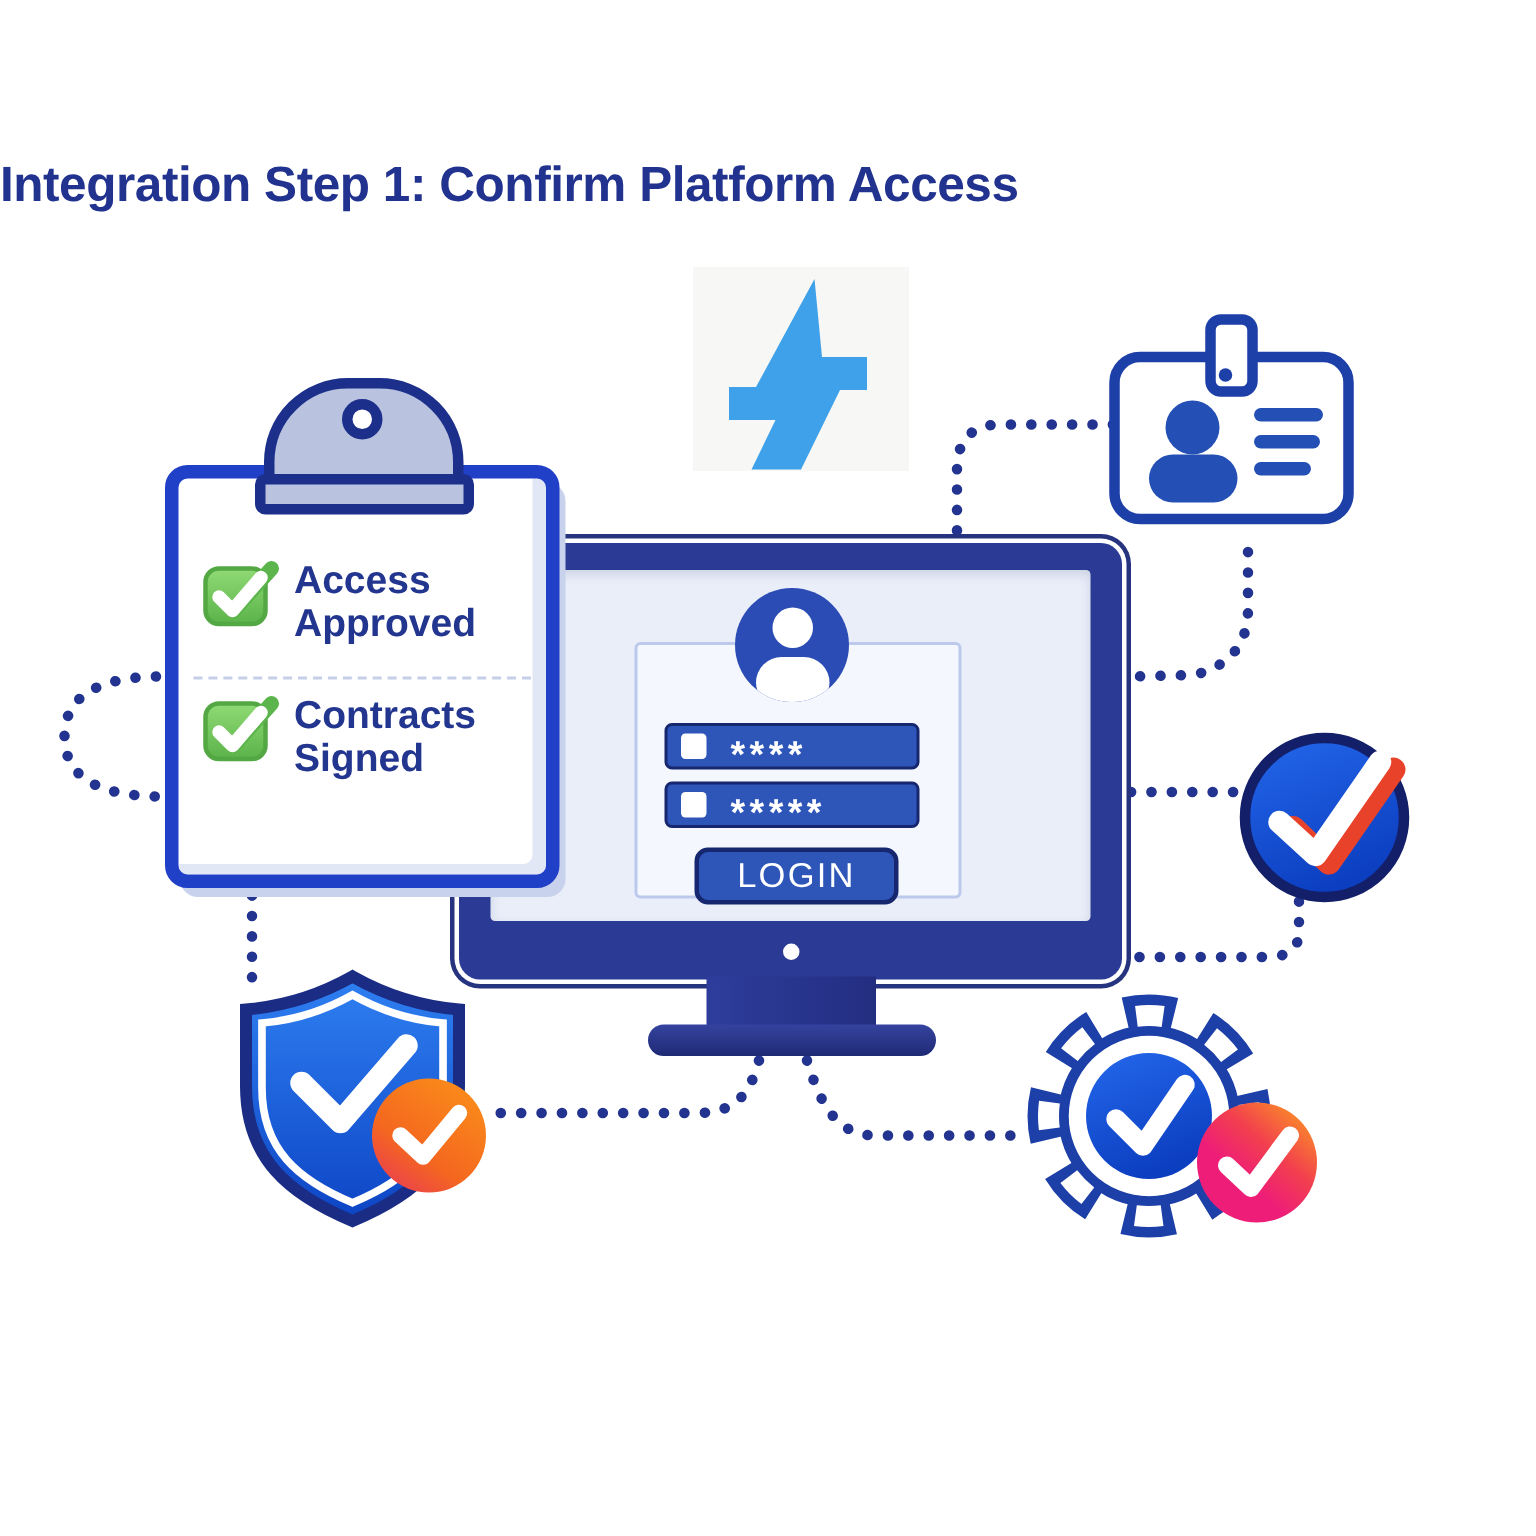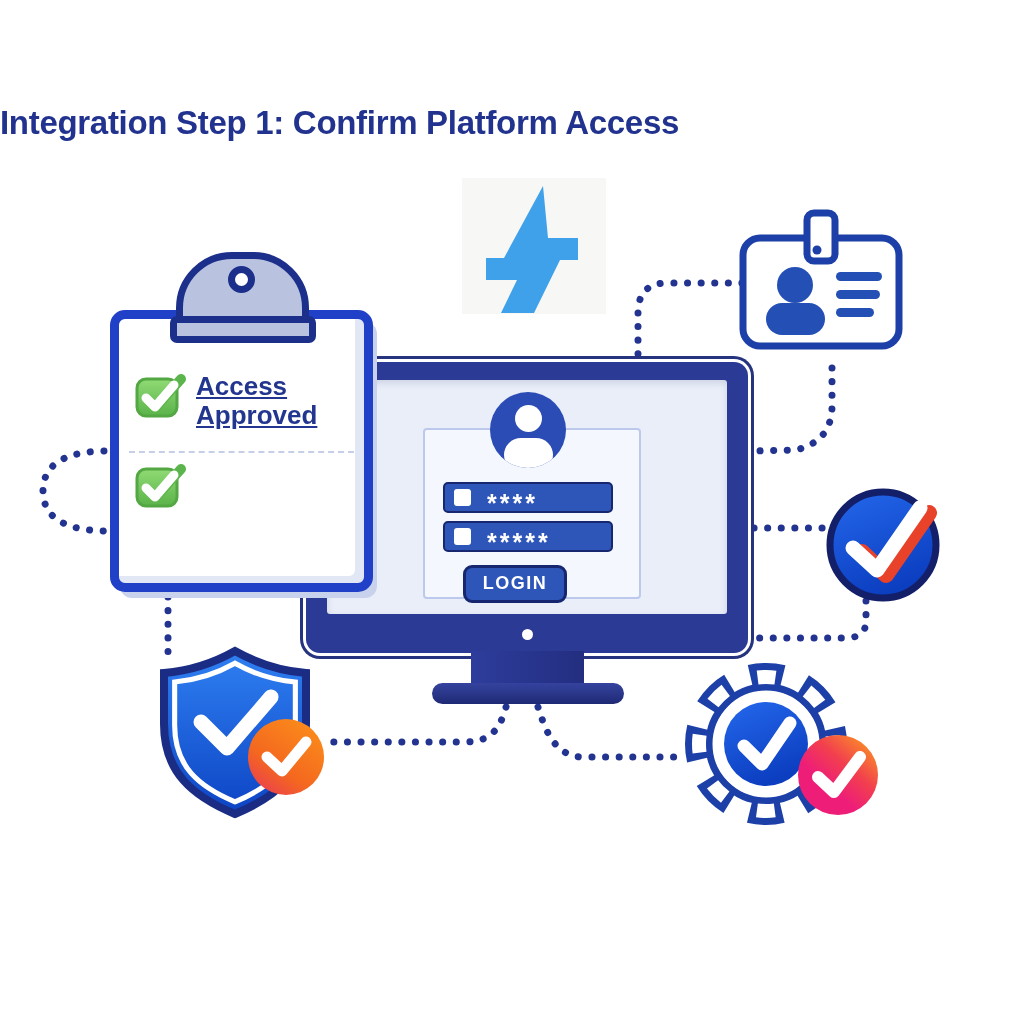--- a/index.html
+++ b/index.html
@@ -45,42 +45,42 @@
   .avatar-body{position:absolute;left:14px;top:46px;width:49px;height:34px;
     border-radius:22px;background:#ffffff;}
   .login-field{left:443px;width:170px;height:31px;z-index:3;
     background:#2e55b8;border:2px solid #16276f;border-radius:5px;
     box-sizing:border-box;display:flex;align-items:center;}
   #field-1{top:482px;} #field-2{top:521px;}
   .field-box{width:17px;height:17px;background:#ffffff;border-radius:3px;
     margin-left:9px;flex:0 0 auto;}
   .field-mask{color:#ffffff;font-weight:bold;font-size:25px;letter-spacing:3px;
     margin-left:16px;transform:translateY(5px);line-height:0;}
-  #login-button{left:463px;top:565px;width:104px;height:38px;z-index:3;
+  #login-button{left:463px;top:565px;width:136px;height:38px;z-index:3;
     background:#2e55b8;border:3px solid #16276f;border-radius:9px;
-    box-sizing:border-box;color:#ffffff;font-weight:bold;font-size:18px;
+    box-sizing:border-box;color:#ffffff;font-weight:normal;font-size:23px;
     letter-spacing:1.5px;text-align:center;line-height:31px;cursor:pointer;}
   #clip-arch{left:176px;top:252px;width:133px;height:76px;z-index:3;
     background:#b9c3e0;border:7px solid #1c2f8a;box-sizing:border-box;
     border-radius:56px 56px 10px 10px;}
   #clip-base{left:170px;top:316px;width:146px;height:27px;z-index:3;
     background:#b9c3e0;border:7px solid #1c2f8a;box-sizing:border-box;
     border-radius:7px;}
   #clip-hole{left:228px;top:266px;width:27px;height:27px;z-index:3;
     background:#ffffff;border:7px solid #1c2f8a;box-sizing:border-box;
     border-radius:50%;}
   #board{left:110px;top:310px;width:263px;height:282px;z-index:2;
     background:#ffffff;border:9px solid #2140c8;box-sizing:border-box;
     border-radius:15px;
     box-shadow:7px 9px 0 -3px #c9d2ec, inset -9px -7px 0 #e2e7f6;}
   .check-row{position:absolute;display:flex;align-items:flex-start;z-index:3;}
   #check-row-1{left:134px;top:372px;}
   #check-row-2{left:134px;top:462px;}
   .check-label{margin-left:10px;width:142px;font-size:26px;font-weight:bold;
-    color:#23368f;line-height:1.12;text-decoration:underline;}
+    color:#23368f;line-height:1.12;}
   #divider{left:129px;top:451px;width:225px;z-index:3;
     border-top:2px dashed #c5cfe8;}
 </style>
 </head>
 <body>
 
 <svg id="connector-layer" class="abs" width="1024" height="1024" viewBox="0 0 1024 1024">
   <g fill="none" stroke="#223390" stroke-width="7" stroke-linecap="round" stroke-dasharray="0.1 13.5">
     <path d="M742 283 L664 283 Q639 285 638 311 L638 359"></path>
     <path d="M832 368 L832 406 Q832 441 796 450 L754 451"></path>
@@ -135,20 +135,21 @@
   </svg>
   <div class="check-label">Access Approved</div>
 </div>
 <div id="divider" class="abs"></div>
 <div id="check-row-2" class="check-row">
   <svg width="52" height="46" viewBox="0 0 52 46">
     <rect x="3" y="7" width="40" height="37" rx="9" fill="url(#greenGrad)" stroke="#53a843" stroke-width="3"></rect>
     <polyline points="22,35 47,7" fill="none" stroke="#5cb54c" stroke-width="10" stroke-linecap="round"></polyline>
     <polyline points="12,26 21,35 40,13" fill="none" stroke="#ffffff" stroke-width="9" stroke-linecap="round" stroke-linejoin="round"></polyline>
   </svg>
+  <div class="check-label">Contracts Signed</div>
 </div>
 
 <svg id="icon-layer" class="abs" width="1024" height="1024" viewBox="0 0 1024 1024">
   <defs>
     <linearGradient id="shieldGrad" x1="0" y1="0" x2="0" y2="1">
       <stop offset="0" stop-color="#2f80f2"></stop>
         <stop offset="1" stop-color="#0d44c4"></stop>
     </linearGradient>
     <linearGradient id="circBlue" x1="0" y1="0" x2="0.4" y2="1">
       <stop offset="0" stop-color="#2468ec"></stop>

